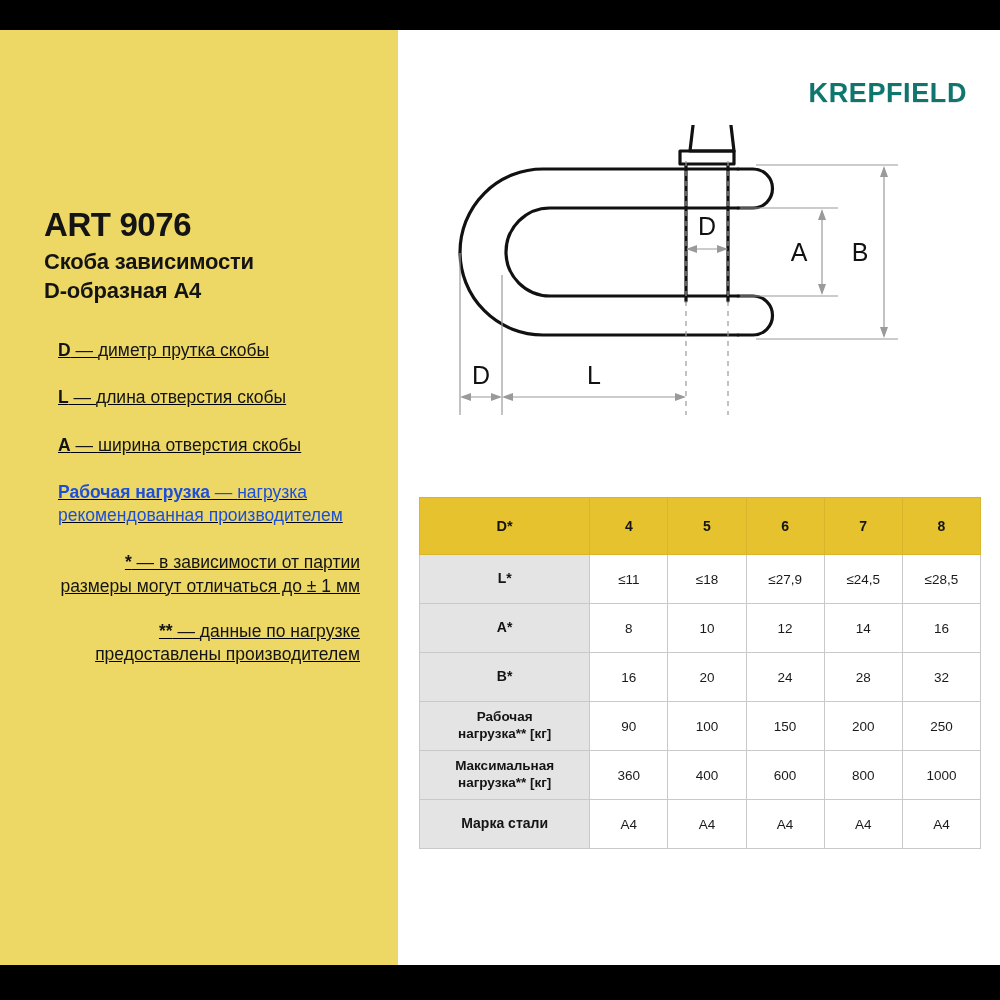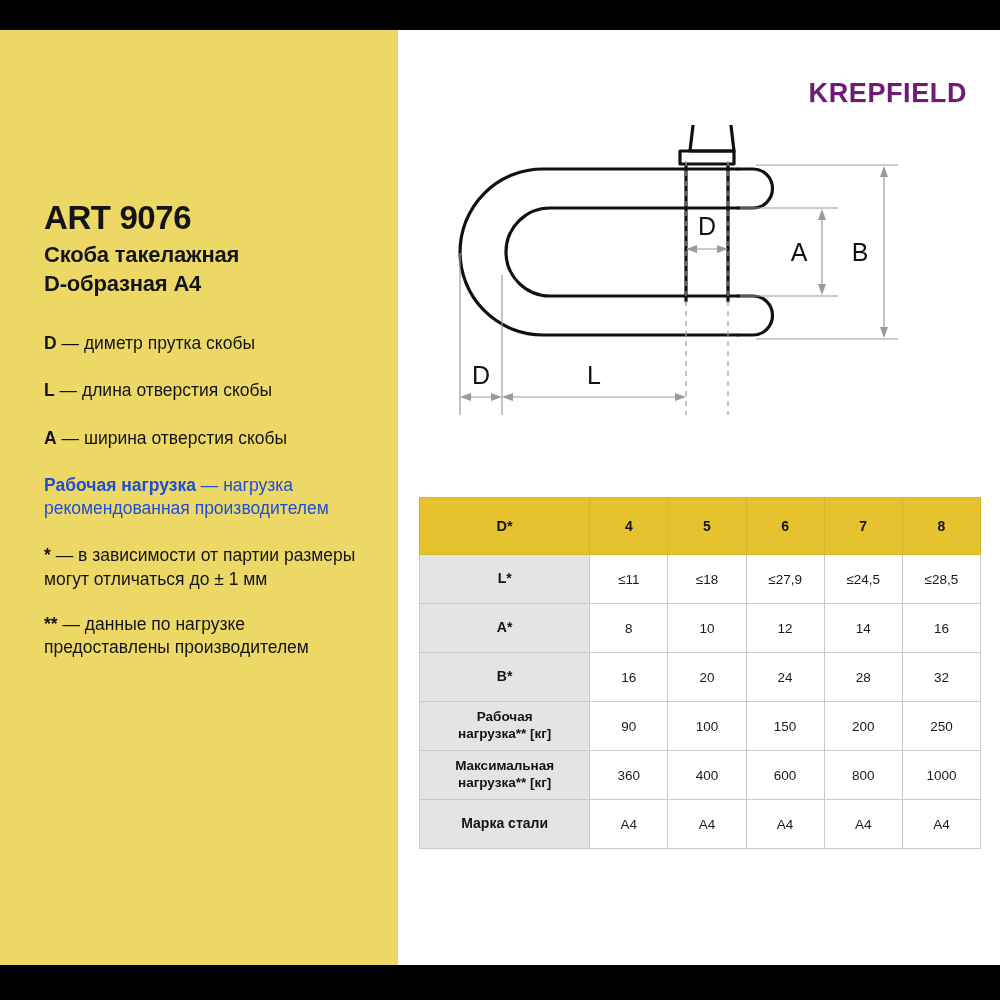--- a/index.html
+++ b/index.html
@@ -28,49 +28,49 @@
     position:absolute;left:0;top:0;width:398px;height:935px;
     background:#EDD866;
     box-sizing:border-box;
     padding:0;
   }
   .sb-inner{
     position:absolute;left:44px;top:165px;width:330px;
   }
   .art-title{
     font-size:33px;font-weight:bold;color:#141414;letter-spacing:-0.4px;
-    margin:5px 0 4px 0;line-height:1.12;
+    margin:12px 0 4px 0;line-height:1.12;
   }
   .art-sub{
     font-size:22px;font-weight:bold;color:#141414;line-height:1.30;
     margin:0 0 34px 0;letter-spacing:-0.2px;
   }
-  .defs{margin:0;}
+  .defs{margin:14px;text-decoration:underline;}
   .def-line{
     font-size:17.5px;color:#141414;line-height:1.33;margin:0 0 24px 0;
   }
   .def-line b{font-weight:bold;}
   .def-block{
     font-size:17.5px;color:#1d4ed8;line-height:1.33;margin:0 0 24px 0;
   }
   .def-block b{font-weight:bold;}
   .foot-note{
-    font-size:17.5px;color:#141414;line-height:1.33;margin:0 0 22px 0;
+    font-size:17.5px;color:#141414;line-height:1.33;margin:0 0 22px 0;text-align:right;
   }
   .foot-note b{font-weight:bold;}
 
   
   .main{
     position:absolute;left:398px;top:0;width:602px;height:935px;
     background:#ffffff;
   }
   .logo{
     position:absolute;right:33px;top:48px;
     font-size:27px;font-weight:bold;letter-spacing:0.6px;
-    color:#701a75;
+    color:#0f766e;
     text-shadow:0 1px 0 rgba(0,0,0,0.10);
   }
 
   
   .drawing{
     position:absolute;left:0px;top:95px;width:602px;height:360px;
   }
 
   
   .spec-table{
@@ -124,21 +124,21 @@
   <div class="bar-bottom"></div>
 
   <div class="content">
 
     <div class="sidebar">
       <div class="sb-inner">
 
         <div class="art-title">ART 9076</div>
 
         <div class="art-sub">
-          <span>Скоба такелажная</span><br>
+          <span>Скоба зависимости</span><br>
           <span>D-образная A4</span>
         </div>
 
         <div class="defs">
 
           <p class="def-line">
             <b>D</b><span> — </span><span>диметр прутка скобы</span>
           </p>
 
           <p class="def-line">

